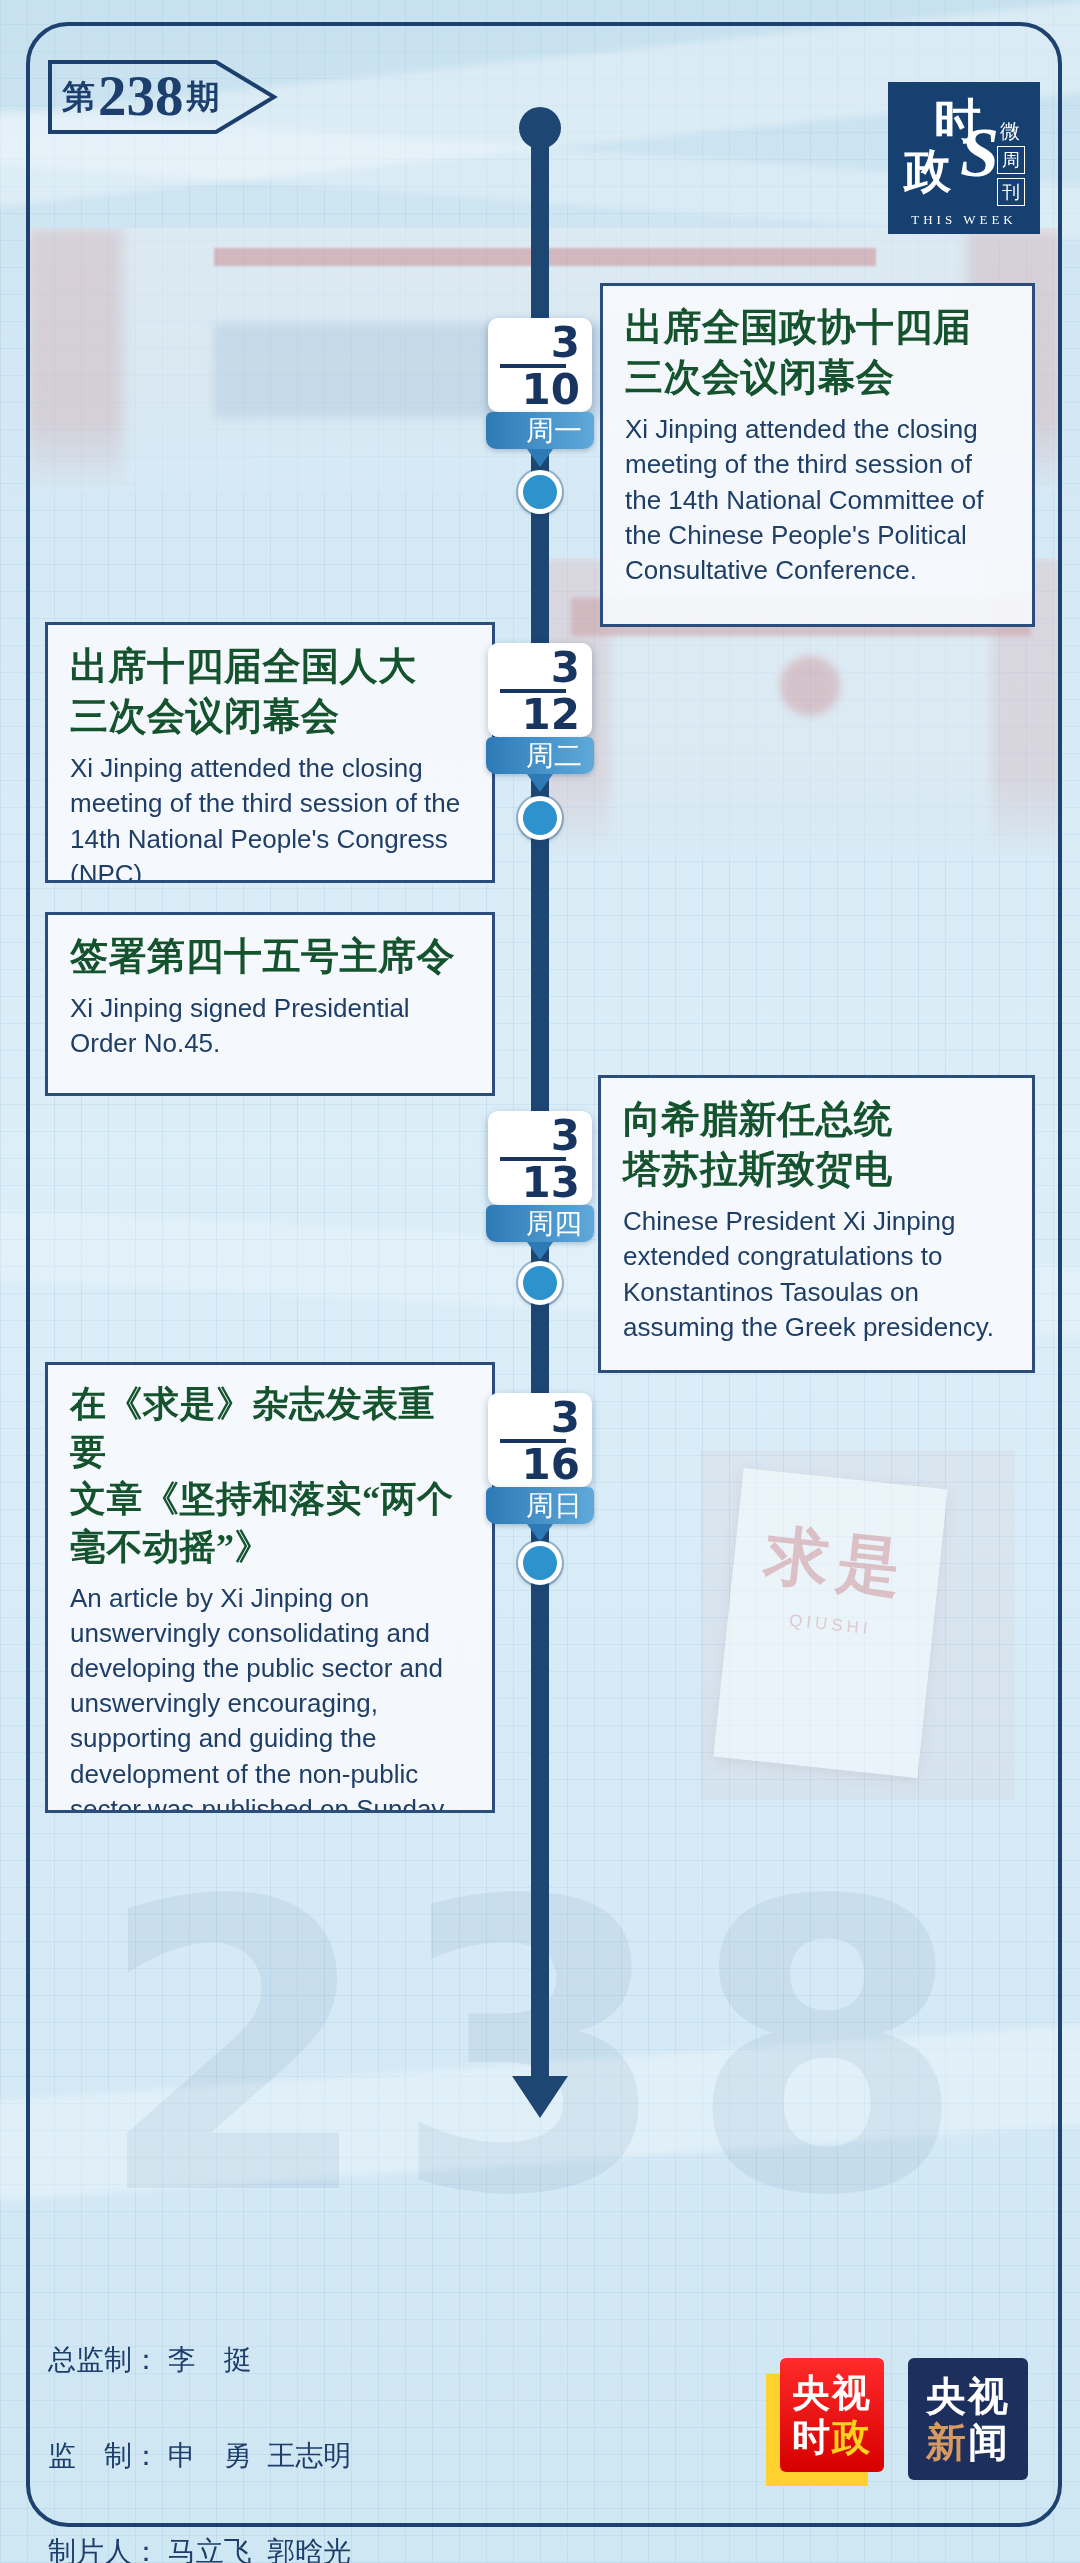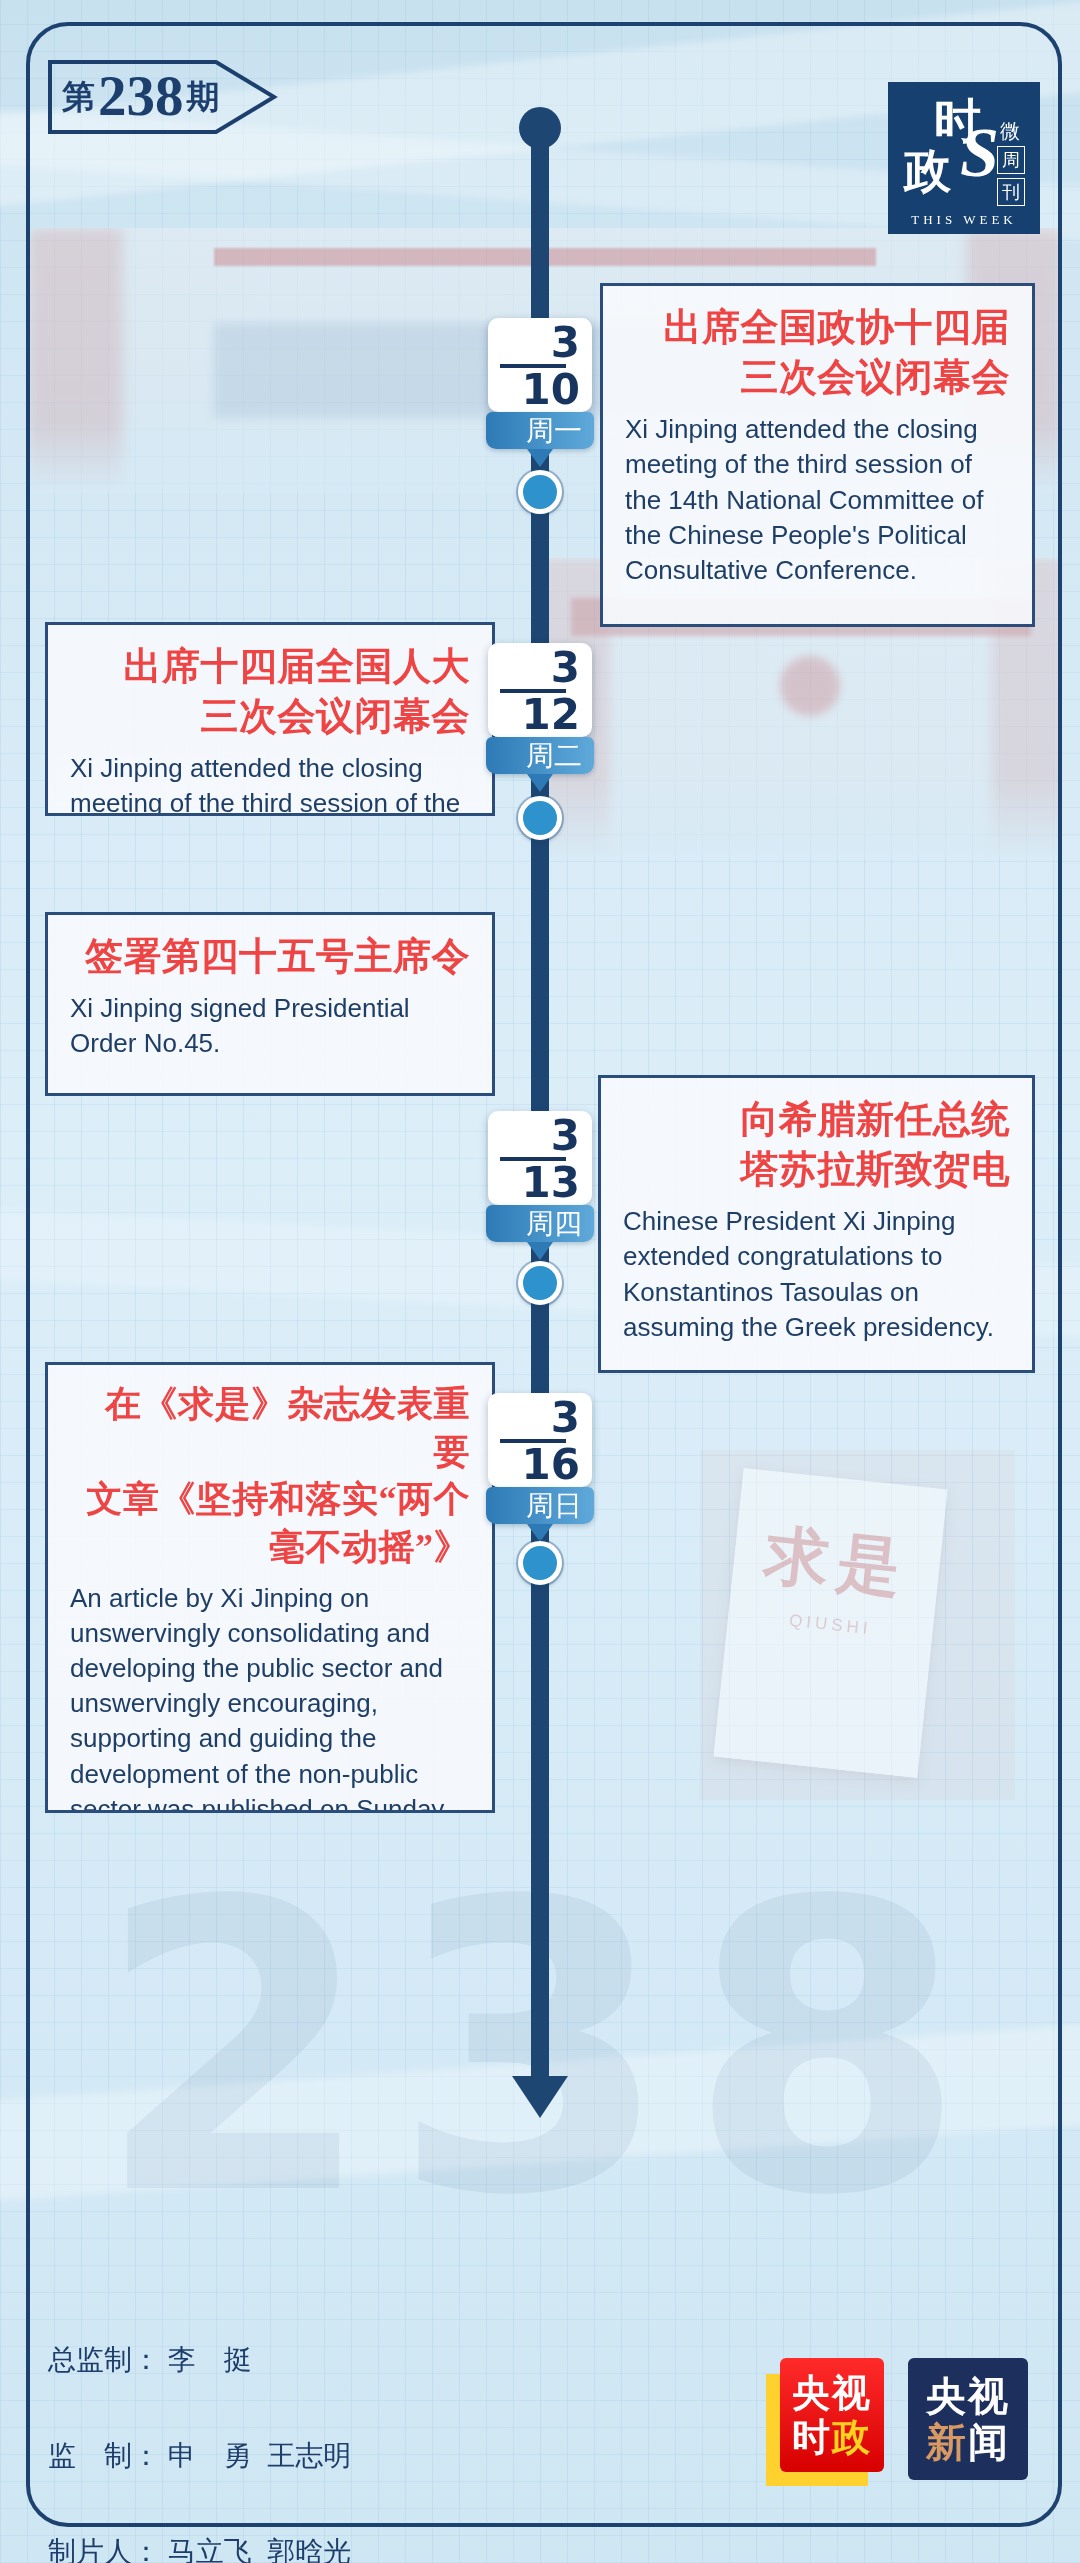--- a/index.html
+++ b/index.html
@@ -60,25 +60,25 @@
   .lg-s{position:absolute;left:72px;top:36px;font-family:"Liberation Serif",serif;font-style:italic;font-weight:700;font-size:70px;line-height:1;}
   .lg-wei{position:absolute;right:20px;top:36px;font-size:20px;}
   .lg-box{position:absolute;right:15px;width:26px;height:26px;border:1px solid #fff;font-size:18px;line-height:26px;text-align:center;}
   .lg-zhou{top:64px;}
   .lg-kan{top:96px;}
   .lg-week{position:absolute;left:0;bottom:6px;width:100%;text-align:center;font-family:"Liberation Serif",serif;
     font-size:13px;letter-spacing:4px;}
   
   .entry{position:absolute;z-index:4;background:rgba(246,249,252,.93);border:3px solid #2b4d7c;
     box-sizing:border-box;padding:16px 22px;overflow:hidden;}
-  .entry-title{font-family:"Liberation Serif",serif;font-weight:700;color:#ef4444;
-    font-size:38px;line-height:1.32;letter-spacing:.5px;white-space:pre-line;text-align:right;}
+  .entry-title{font-family:"Liberation Serif",serif;font-weight:700;color:#14532d;
+    font-size:38px;line-height:1.32;letter-spacing:.5px;white-space:pre-line;}
   .entry-body{margin-top:10px;font-size:26px;line-height:1.35;color:#1e3e66;}
   .e1{left:600px;top:283px;width:435px;height:344px;}
-  .e2{left:45px;top:622px;width:450px;height:194px;}
+  .e2{left:45px;top:622px;width:450px;height:261px;}
   .e3{left:45px;top:912px;width:450px;height:184px;}
   .e4{left:598px;top:1075px;width:437px;height:298px;}
   .e5{left:45px;top:1362px;width:450px;height:451px;}
   .e5 .entry-title{font-size:36px;}
   
   .marker{position:absolute;left:488px;width:104px;z-index:5;}
   .mk1{top:318px;}.mk2{top:643px;}.mk3{top:1111px;}.mk4{top:1393px;}
   .m-card{background:#fff;border-radius:10px;height:94px;box-shadow:0 3px 8px rgba(20,50,90,.3);
     padding:4px 12px 0 10px;box-sizing:border-box;}
   .m-top{font-family:"DejaVu Sans",sans-serif;font-weight:700;font-size:42px;line-height:42px;color:#17355e;text-align:right;}

